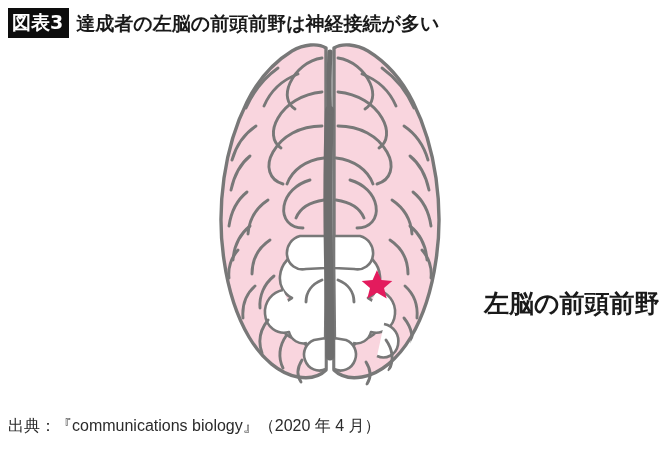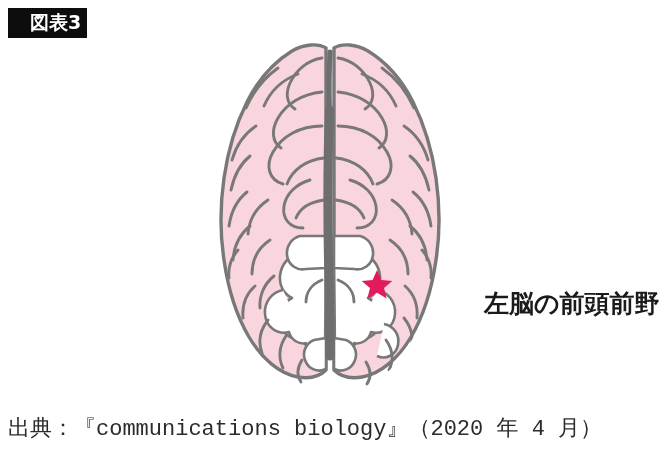--- a/index.html
+++ b/index.html
@@ -26,21 +26,21 @@
     display: flex;
     align-items: center;
     height: 30px;
   }
   #figure-badge {
     background: #0d0d0d;
     color: #ffffff;
     font-size: 19px;
     font-weight: 700;
     line-height: 1;
-    padding: 5px 6px 6px 22px;
+    padding: 5px 6px 6px 4px;
     letter-spacing: 0px;
     white-space: nowrap;
     font-family: "DejaVu Sans", "Liberation Sans", sans-serif;
   }
   #title-text {
     margin-left: 7px;
     font-size: 19px;
     font-weight: 700;
     line-height: 1;
     color: #1a1a1a;
@@ -75,32 +75,33 @@
     white-space: nowrap;
     font-family: "DejaVu Sans", "Liberation Sans", sans-serif;
     margin-top: 15px;
   }
 
   
   #source-line {
     position: absolute;
     left: 8px;
     top: 416px;
-    font-size: 22px;
+    font-size: 16px;
     line-height: 1.3;
     color: #2b2b2b;
     white-space: nowrap;
-    font-family: Liberation Mono, monospace;
+    font-family: Liberation Sans, sans-serif;
   }
 </style>
 </head>
 <body>
 
 <div id="title-row">
   <span id="figure-badge">図表3</span>
+  <span id="title-text">達成者の左脳の前頭前野は神経接続が多い</span>
 </div>
 
 <div id="figure-area">
 
   <svg id="brain-svg" viewBox="0 0 360 350" xmlns="http://www.w3.org/2000/svg" shape-rendering="geometricPrecision">
 
     <defs>
 
       <clipPath id="clip-left-hemi">
         <path d="M178,5 C178,5 160,2 140,12 C112,26 92,58 82,100

